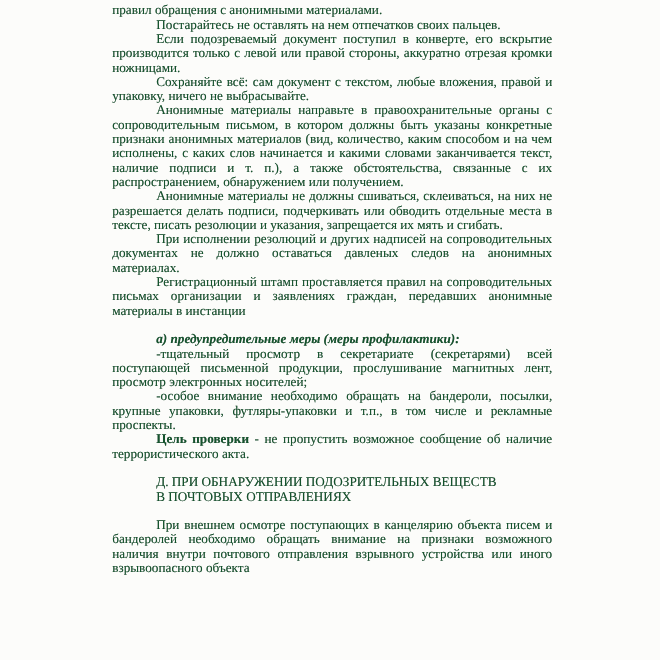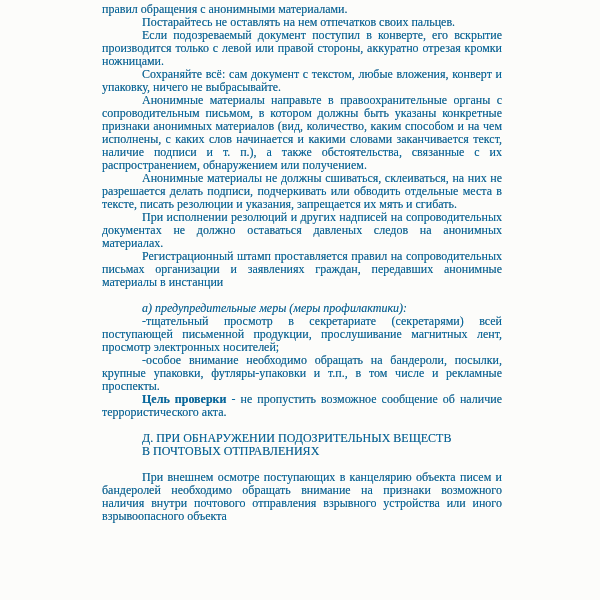--- a/index.html
+++ b/index.html
@@ -8,41 +8,41 @@
     width: 600px;
     height: 600px;
     background: #fcfcfa;
   }
   .page {
     box-sizing: border-box;
     width: 600px;
     height: 600px;
     padding: 3px 98px 0 102px;
     background: #fcfcfa;
-    color: #0369a1;
+    color: #14532d;
     font-family: "Liberation Serif", "DejaVu Serif", serif;
     font-size: 12px;
     line-height: 13px;
     text-align: justify;
     overflow: hidden;
     text-shadow: 0 0 0.5px rgba(30,30,30,0.45);
   }
   .page p {
     margin: 0;
     text-indent: 40px;
     text-align: justify;
   }
   .continuation {
     text-indent: 0 !important;
   }
   .gap {
     height: 13px;
   }
   .subheading-a {
-    font-weight: normal;
+    font-weight: bold;
     font-style: italic;
   }
   .goal-label {
     font-weight: bold;
   }
   .heading-d {
     margin: 0;
     font-weight: normal;
     text-align: center;
     text-indent: 0;
@@ -58,21 +58,21 @@
 
 <div class="page">
 
   <p class="continuation">правил обращения с анонимными материалами.</p>
 
 
   <p>Постарайтесь не оставлять на нем отпечатков своих пальцев.</p>
 
   <p>Если подозреваемый документ поступил в конверте, его вскрытие производится только с левой или правой стороны, аккуратно отрезая кромки ножницами.</p>
 
-  <p>Сохраняйте всё: сам документ с текстом, любые вложения, конверт и упаковку, ничего не выбрасывайте.</p>
+  <p>Сохраняйте всё: сам документ с текстом, любые вложения, правой и упаковку, ничего не выбрасывайте.</p>
 
 
   <p>Анонимные материалы направьте в правоохранительные органы с сопроводительным письмом, в котором должны быть указаны конкретные признаки анонимных материалов (вид, количество, каким способом и на чем исполнены, с каких слов начинается и какими словами заканчивается текст, наличие подписи и т. п.), а также обстоятельства, связанные с их распространением, обнаружением или получением.</p>
 
   <p>Анонимные материалы не должны сшиваться, склеиваться, на них не разрешается делать подписи, подчеркивать или обводить отдельные места в тексте, писать резолюции и указания, запрещается их мять и сгибать.</p>
 
   <p>При исполнении резолюций и других надписей на сопроводительных документах не должно оставаться давленых следов на анонимных материалах.</p>
 
   <p>Регистрационный штамп проставляется правил на сопроводительных письмах организации и заявлениях граждан, передавших анонимные материалы в инстанции</p>
 

